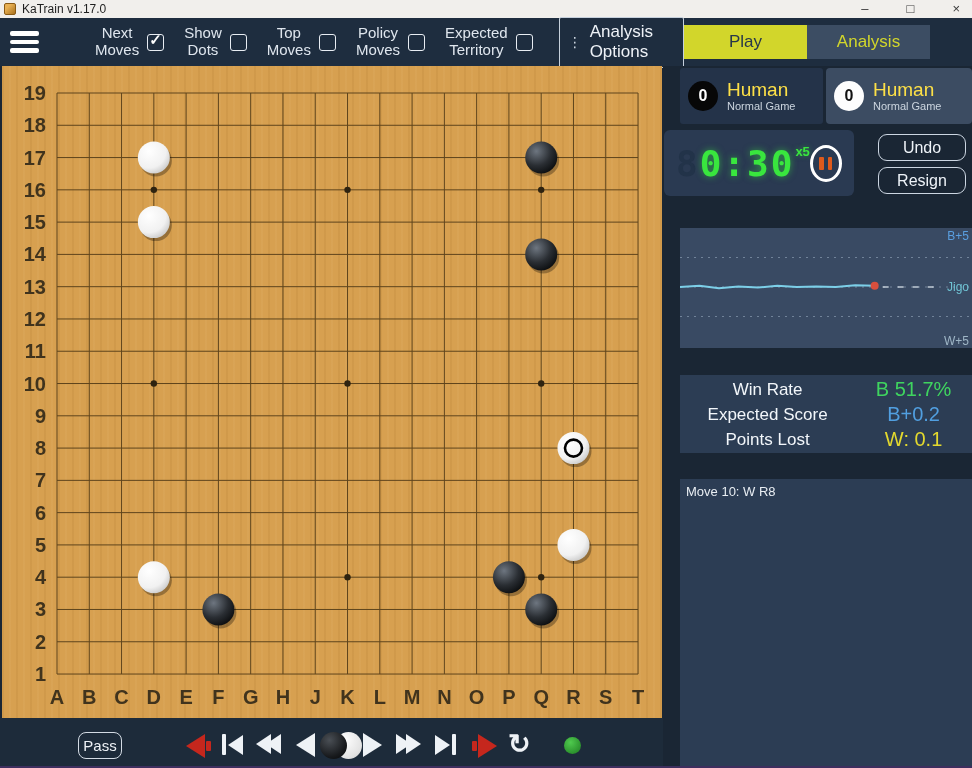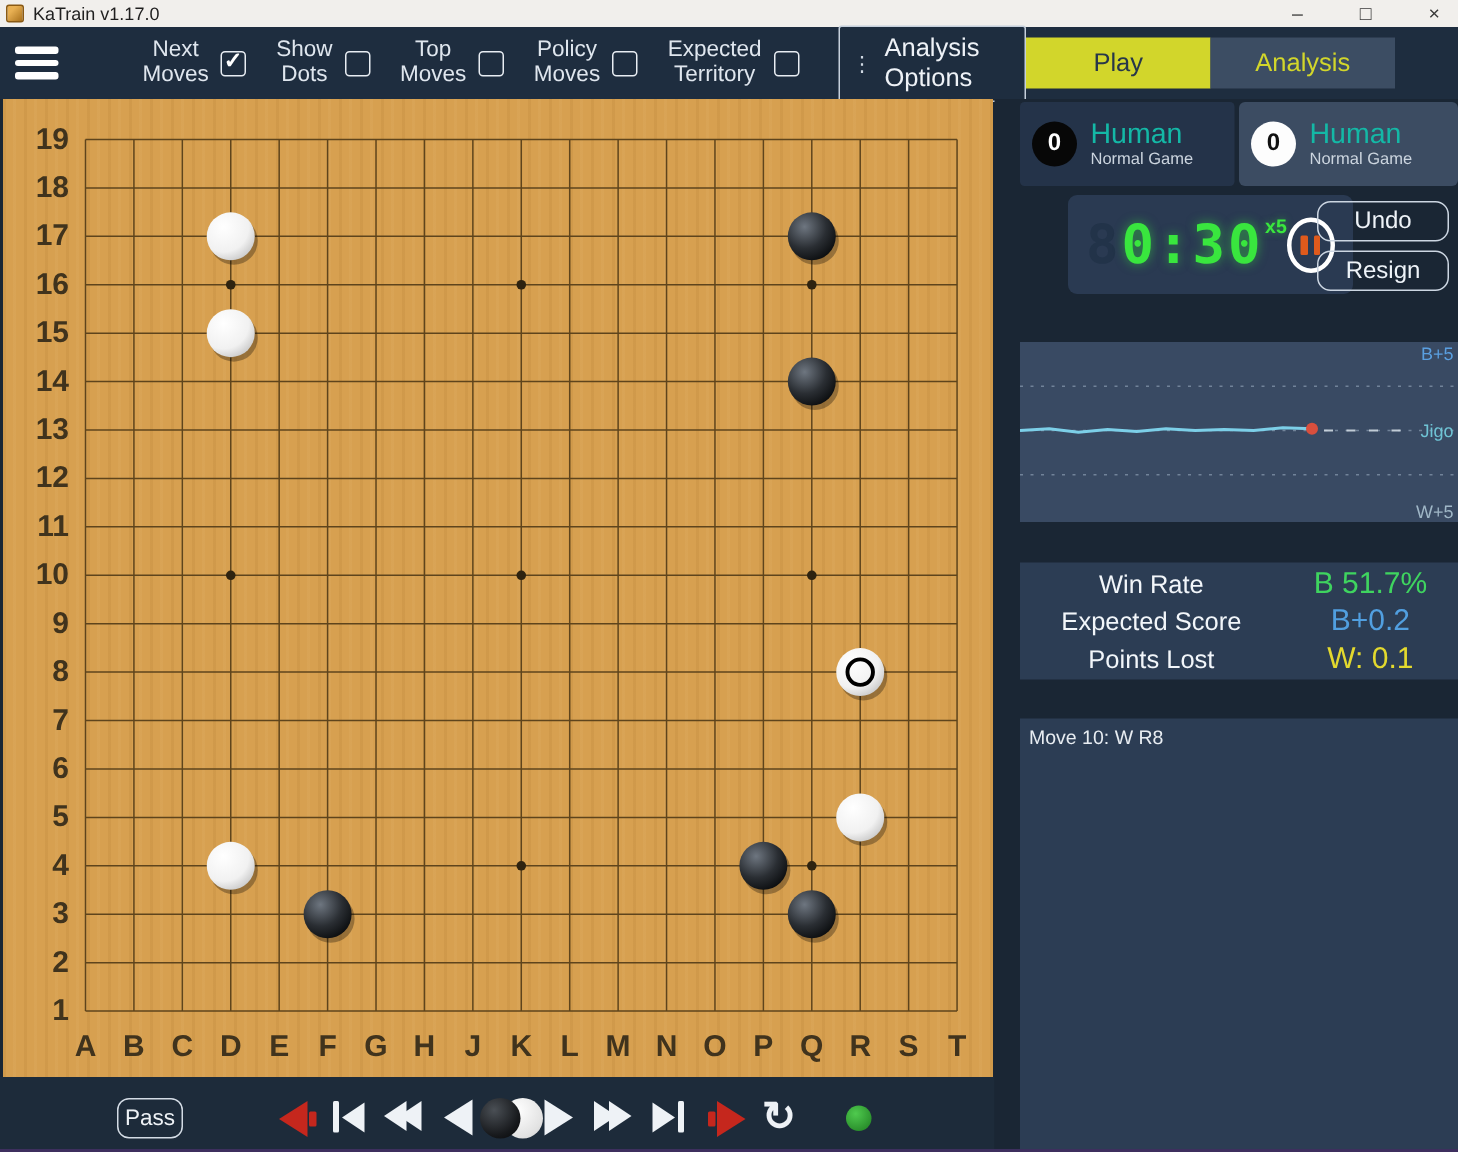--- a/index.html
+++ b/index.html
@@ -63,23 +63,23 @@
   #rightbg{position:absolute;left:663px;top:66px;width:309px;height:702px;background:#1a2634;}
   .rp{position:absolute;box-sizing:border-box;}
   #players{left:680px;top:68px;width:292px;height:56px;display:flex;}
   .player{display:flex;align-items:center;gap:9px;padding-left:8px;box-sizing:border-box;}
   #player-black{width:143px;background:#243349;border-radius:3px;}
   #player-white{width:146px;margin-left:3px;background:#3c4c62;border-radius:4px;}
   .cap-circle{width:30px;height:30px;border-radius:50%;display:flex;align-items:center;justify-content:center;
       font-weight:bold;font-size:16px;flex:0 0 auto;}
   .cap-black{background:#070707;color:#fff;}
   .cap-white{background:#fdfdfd;color:#111;}
-  .pname{font-size:19px;color:#14b8a6;line-height:1.05;}
+  .pname{font-size:19px;color:#fde047;line-height:1.05;}
   .psub{font-size:11px;color:#ccd5df;}
-  #timerbox{left:712px;top:130px;width:190px;height:66px;background:#2a3a52;border-radius:6px;
+  #timerbox{left:664px;top:130px;width:190px;height:66px;background:#2a3a52;border-radius:6px;
       display:flex;align-items:center;}
   #segments{margin-left:12px;font-family:"DejaVu Sans Mono",monospace;font-weight:bold;font-size:36px;
       letter-spacing:2px;white-space:nowrap;}
   #seg-ghost{color:#223349;}
   #seg-time{color:#39e63e;text-shadow:0 0 7px rgba(57,230,62,.55);}
   #seg-periods{color:#39e63e;font-size:13px;font-family:"Liberation Sans",sans-serif;font-weight:bold;
       vertical-align:20px;letter-spacing:0;margin-left:1px;text-shadow:0 0 5px rgba(57,230,62,.5);}
   #pause-button{margin-left:auto;margin-right:12px;width:37px;height:37px;border:3.5px solid #fff;border-radius:50%;
       display:flex;align-items:center;justify-content:center;gap:4px;cursor:pointer;box-sizing:border-box;}
   #pause-button div{width:4.5px;height:13px;background:#df5a1c;border-radius:1px;}

